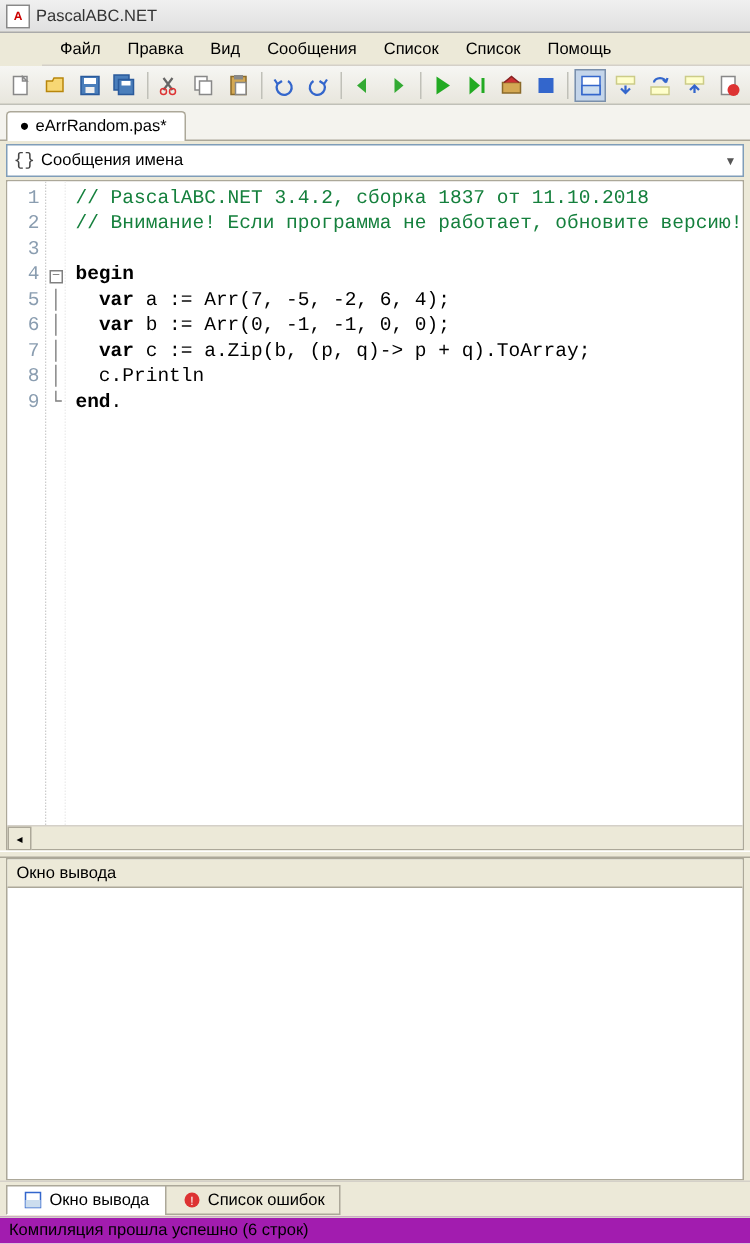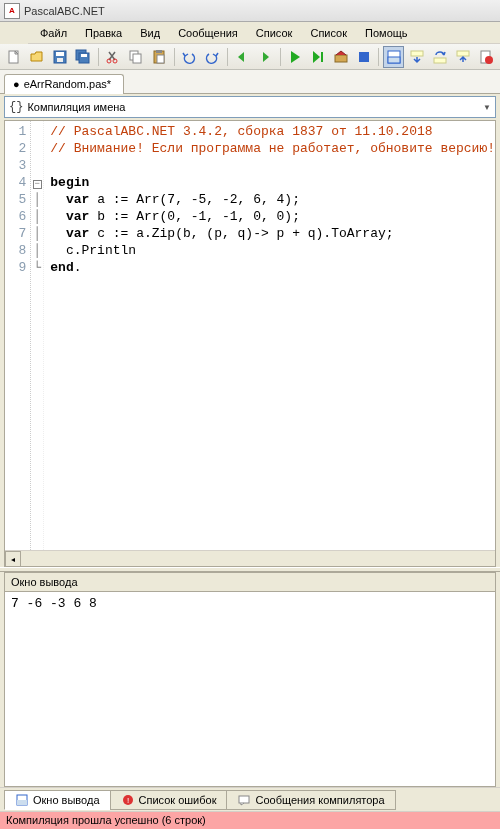--- a/index.html
+++ b/index.html
@@ -18,33 +18,33 @@
 .tab .dot { color: #000; font-weight: bold; }
 .nav-dropdown { height: 22px; background: #fff; border: 1px solid #7f9db9; margin: 2px 4px; display: flex; align-items: center; padding: 0 4px; gap: 4px; }
 .nav-dropdown .braces { font-family: 'Courier New', monospace; font-size: 12px; color: #444; }
 .nav-dropdown .arrow { margin-left: auto; font-size: 8px; color: #555; }
 .editor-container { flex: 1; display: flex; flex-direction: column; background: #fff; border: 1px solid #aca899; margin: 0 4px; min-height: 0; }
 .editor { flex: 1; display: flex; background: #fff; overflow: hidden; }
 .gutter { width: 28px; background: #fff; border-right: 1px dotted #ccc; text-align: right; padding: 2px 4px 0 0; font-family: 'Courier New', monospace; font-size: 13px; color: #8a9db0; line-height: 17px; }
 .fold-col { width: 14px; background: #fff; padding-top: 2px; font-family: 'Courier New', monospace; font-size: 13px; line-height: 17px; text-align: center; color: #808080; border-right: 1px dotted #eee; }
 .fold-box { display: inline-block; width: 9px; height: 9px; border: 1px solid #808080; font-size: 9px; line-height: 7px; text-align: center; color: #808080; background: #fff; }
 .code { flex: 1; padding: 2px 0 0 6px; font-family: 'Courier New', monospace; font-size: 13px; line-height: 17px; white-space: pre; color: #000; }
-.c-comment { color: #c2410c; }
+.c-comment { color: #15803d; }
 .c-kw { color: #000; font-weight: bold; }
 .hscroll { height: 16px; background: #ece9d8; border-top: 1px solid #d4d0c8; display: flex; }
 .hscroll .thumb-l { width: 16px; height: 16px; background: #ece9d8; border: 1px solid #aca899; display: flex; align-items: center; justify-content: center; font-size: 8px; }
 .splitter { height: 5px; background: #ece9d8; border-top: 1px solid #fff; border-bottom: 1px solid #aca899; cursor: ns-resize; }
 .output-panel { height: 215px; display: flex; flex-direction: column; background: #fff; border: 1px solid #aca899; margin: 0 4px; }
 .output-title { background: #ece9d8; padding: 3px 6px; border-bottom: 1px solid #aca899; font-size: 11px; }
 .output-body { flex: 1; padding: 4px 6px; font-family: 'Courier New', monospace; font-size: 13px; white-space: pre; }
 .bottom-tabs { height: 24px; background: #ece9d8; display: flex; align-items: center; padding: 2px 4px; gap: 0; border-top: 1px solid #d4d0c8; }
 .btab { display: flex; align-items: center; gap: 4px; padding: 2px 10px; border: 1px solid #aca899; background: #ece9d8; font-size: 11px; margin-right: -1px; }
 .btab.active { background: #fff; border-bottom: 1px solid #fff; }
 .btab-icon { width: 14px; height: 14px; display: inline-flex; align-items: center; justify-content: center; }
-.statusbar { height: 18px; background: #fca5a5; border-top: 1px solid #d4d0c8; padding: 2px 6px; font-size: 11px; }
+.statusbar { height: 18px; background: #a21caf; border-top: 1px solid #d4d0c8; padding: 2px 6px; font-size: 11px; }
 svg { display: block; }
 </style>
 </head>
 <body>
 
 <div class="titlebar">
   <span class="app-icon">A</span>
   <span class="title">PascalABC.NET</span>
 </div>
 
@@ -185,21 +185,21 @@
 
 <div class="tabstrip">
   <div class="tab">
     <span class="dot">●</span>
     <span>eArrRandom.pas*</span>
   </div>
 </div>
 
 <div class="nav-dropdown">
   <span class="braces">{}</span>
-  <span>Компиляция имена</span>
+  <span>Сообщения имена</span>
   <span class="arrow">▼</span>
 </div>
 
 <div class="editor-container">
   <div class="editor">
     <div class="gutter">
       <div>1</div>
         <div>2</div>
         <div>3</div>
         <div>4</div>
@@ -232,21 +232,20 @@
   </div>
   <div class="hscroll">
     <div class="thumb-l">◂</div>
   </div>
 </div>
 
 <div class="splitter"></div>
 
 <div class="output-panel">
   <div class="output-title">Окно вывода</div>
-  <div class="output-body">7 -6 -3 6 8</div>
 </div>
 
 <div class="bottom-tabs">
   <div class="btab active">
     <span class="btab-icon">
         <svg width="12" height="12">
           <rect x="1" y="1" width="10" height="10" fill="#fff" stroke="#36c"></rect>
           <rect x="1" y="6" width="10" height="5" fill="#cde"></rect>
         </svg>
       </span>
@@ -254,26 +253,17 @@
   </div>
   <div class="btab">
     <span class="btab-icon">
         <svg width="12" height="12">
           <circle cx="6" cy="6" r="5" fill="#d33"></circle>
           <text x="6" y="9" font-size="8" fill="#fff" text-anchor="middle">!</text>
         </svg>
       </span>
     <span>Список ошибок</span>
   </div>
-  <div class="btab">
-    <span class="btab-icon">
-        <svg width="12" height="12">
-          <rect x="1" y="2" width="10" height="7" fill="#fff" stroke="#888"></rect>
-          <path d="M3 9 L3 11 L6 9" fill="#fff" stroke="#888"></path>
-        </svg>
-      </span>
-    <span>Сообщения компилятора</span>
-  </div>
 </div>
 
 <div class="statusbar">
   <span>Компиляция прошла успешно (6 строк)</span>
 </div>
 
 </body></html>

